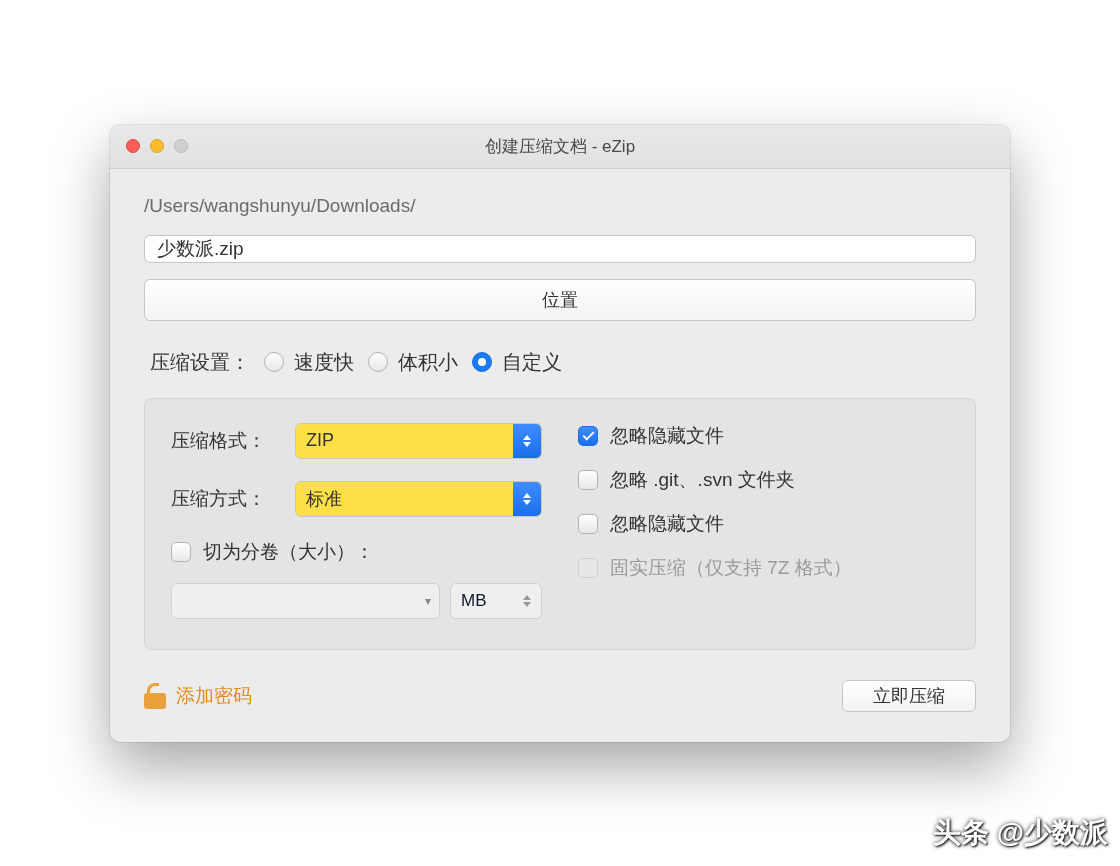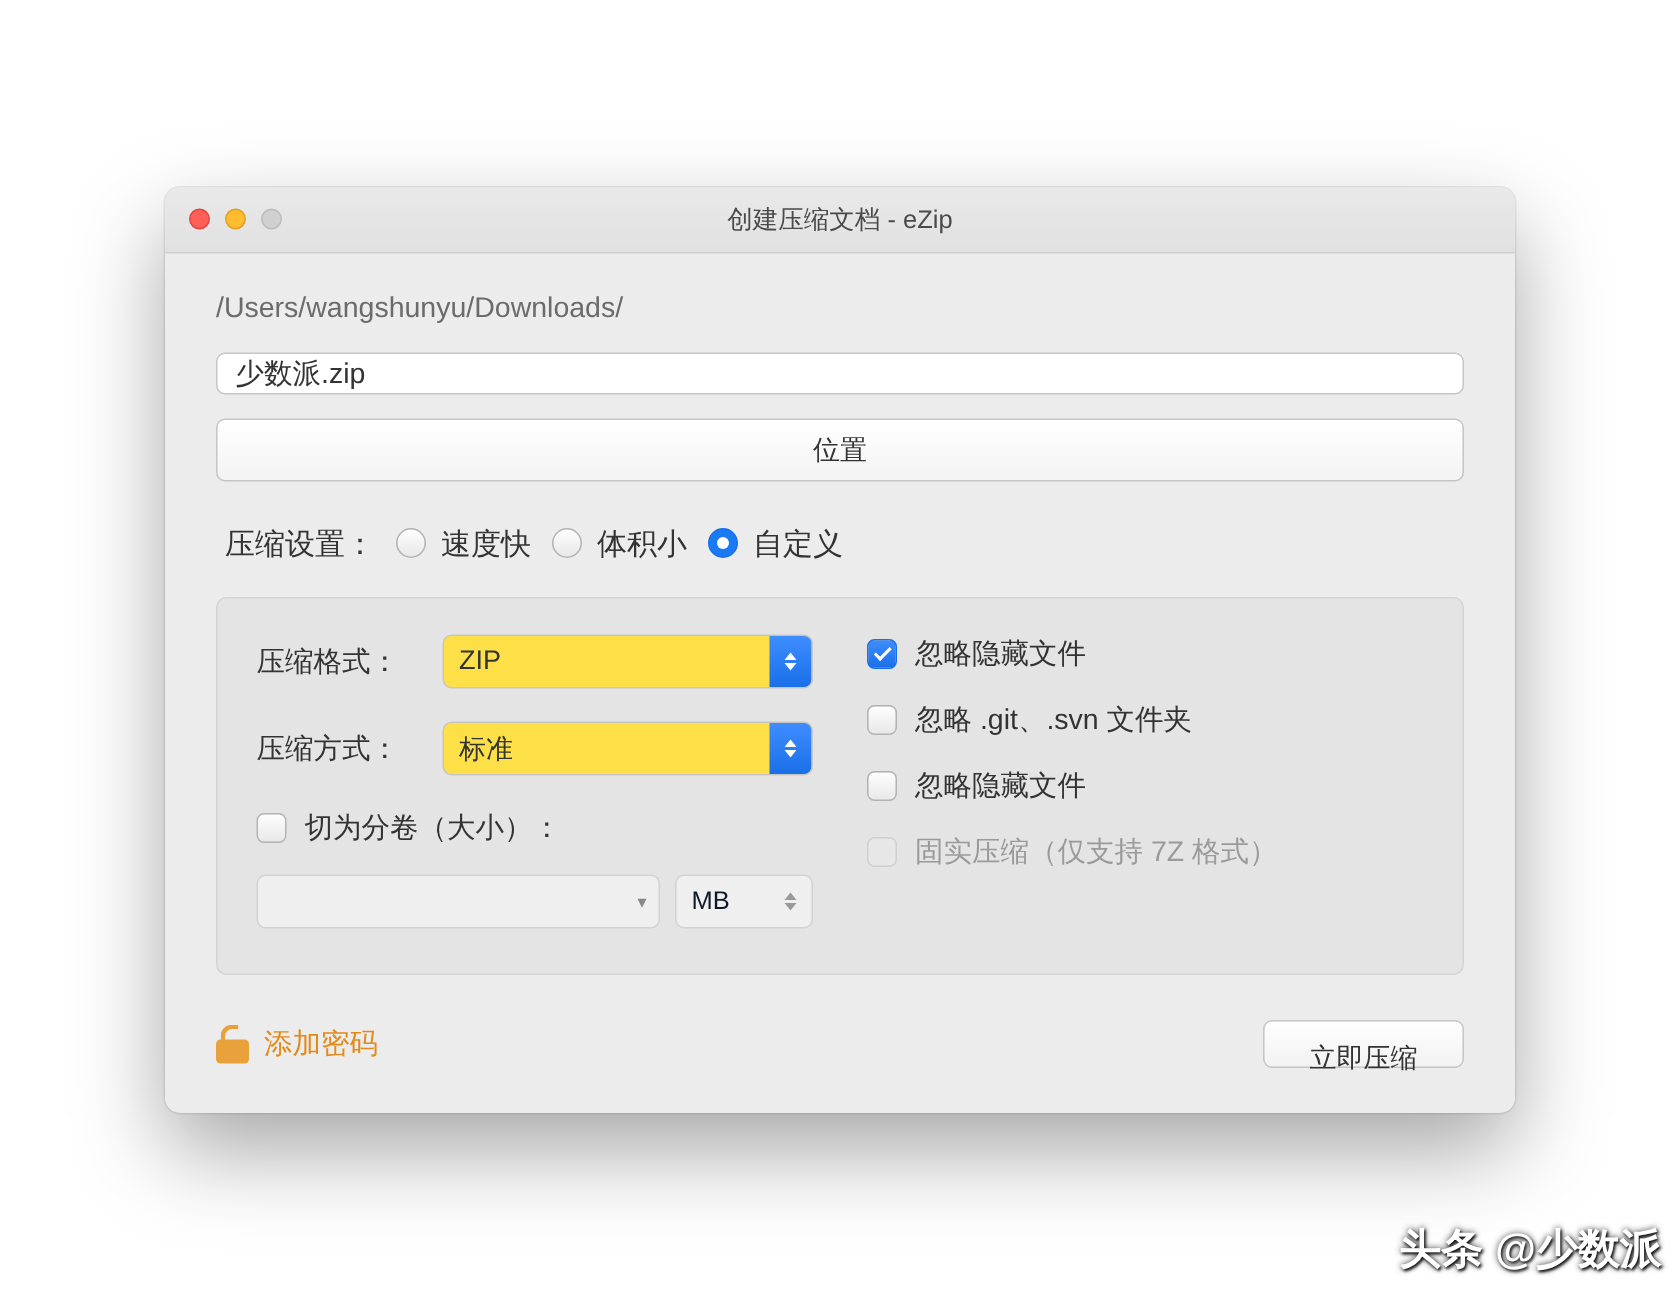--- a/index.html
+++ b/index.html
@@ -251,21 +251,21 @@
     }
     .compress-btn {
       height: 32px;
       padding: 12px 30px;
       background: linear-gradient(#ffffff,#f2f2f2);
       border: 1px solid #c6c6c6;
       border-radius: 6px;
       font-size: 18px;
       color: #333;
       display: flex;
-      align-items: flex-start;
+      align-items: center;
     }
     .watermark {
       position: absolute;
       bottom: 14px;
       right: 12px;
       color: #fff;
       font-size: 28px;
       font-weight: 600;
       text-shadow: 0 0 4px rgba(0,0,0,0.8), 1px 1px 2px rgba(0,0,0,0.9);
     }

